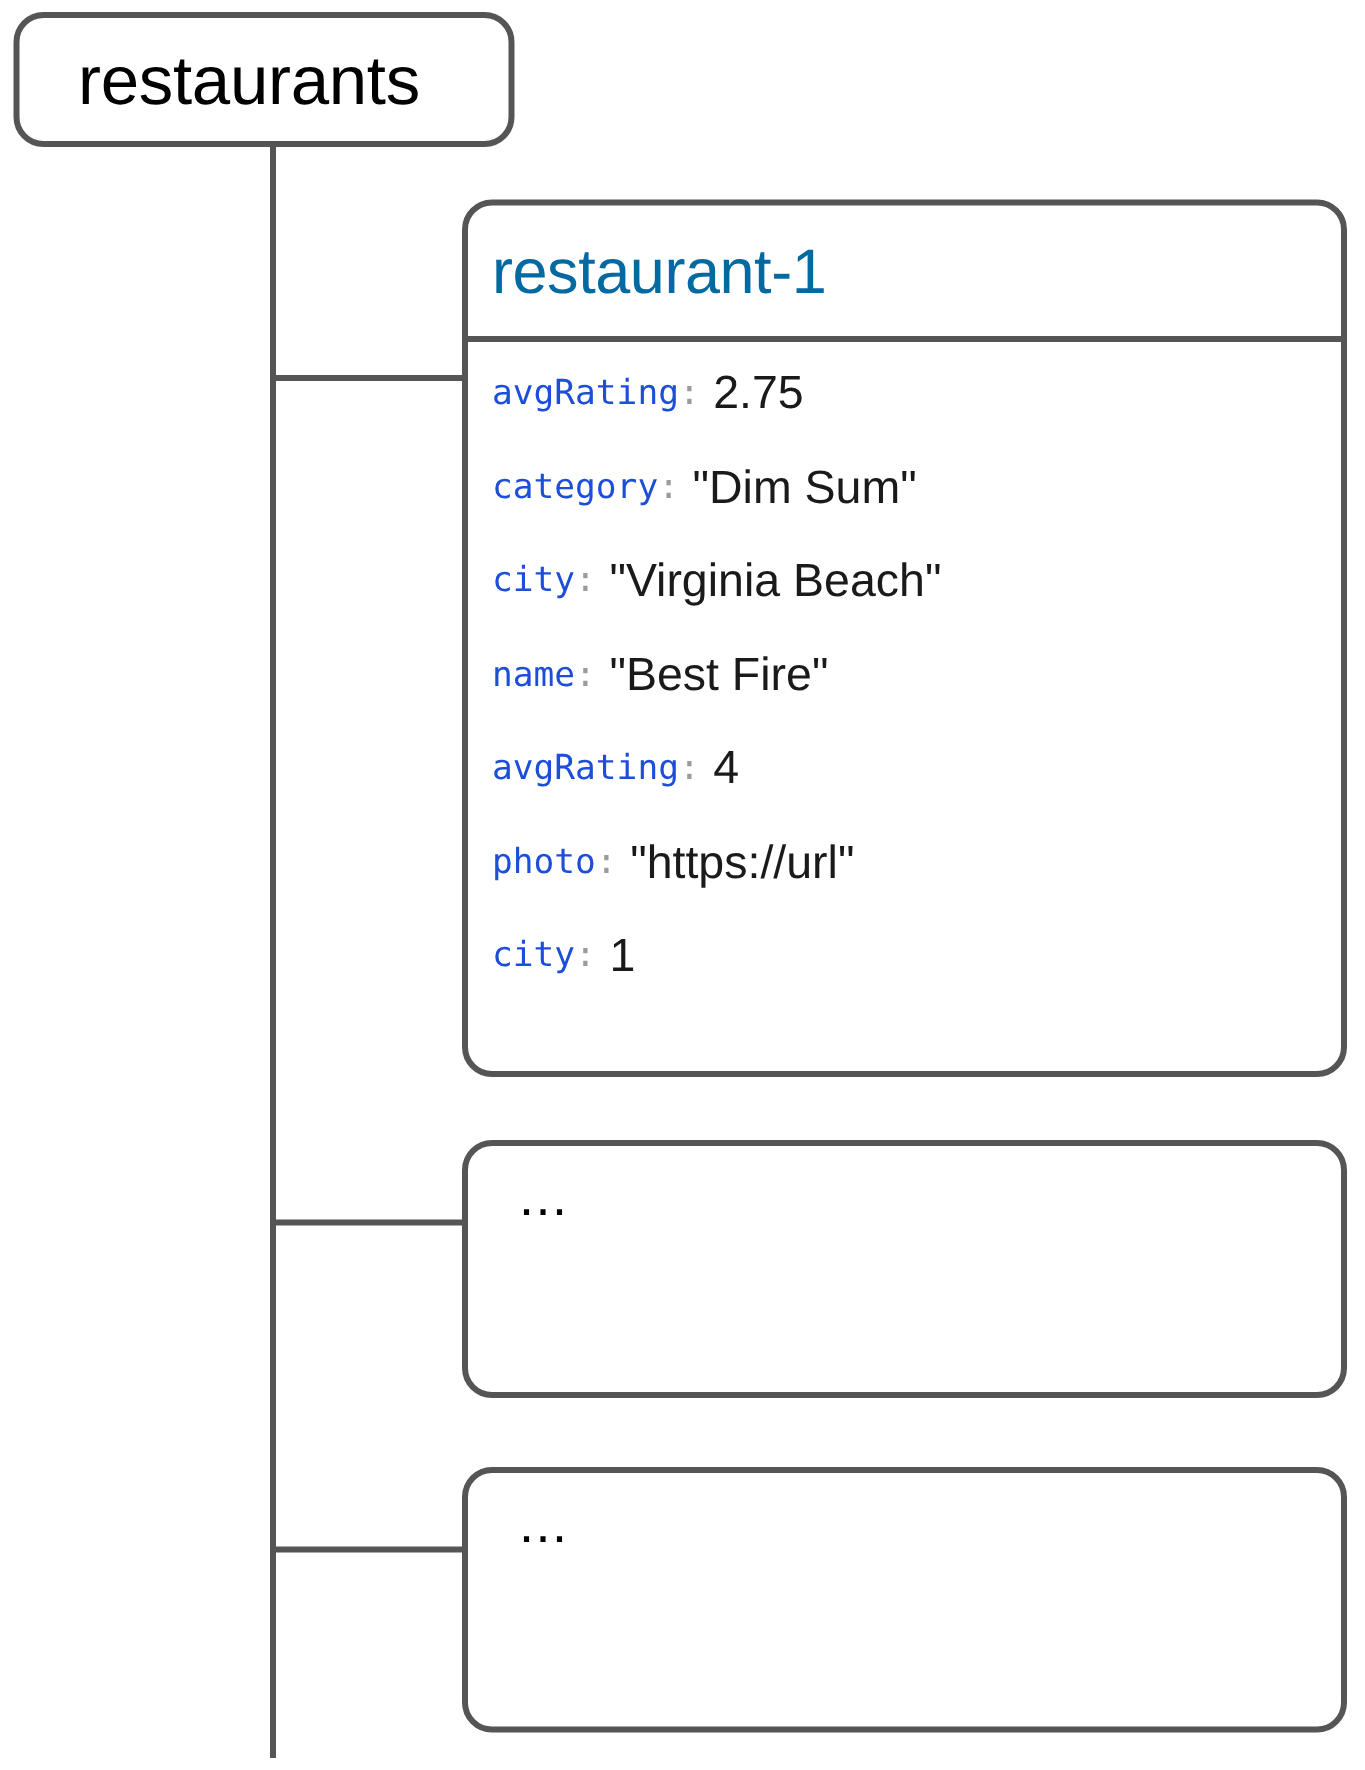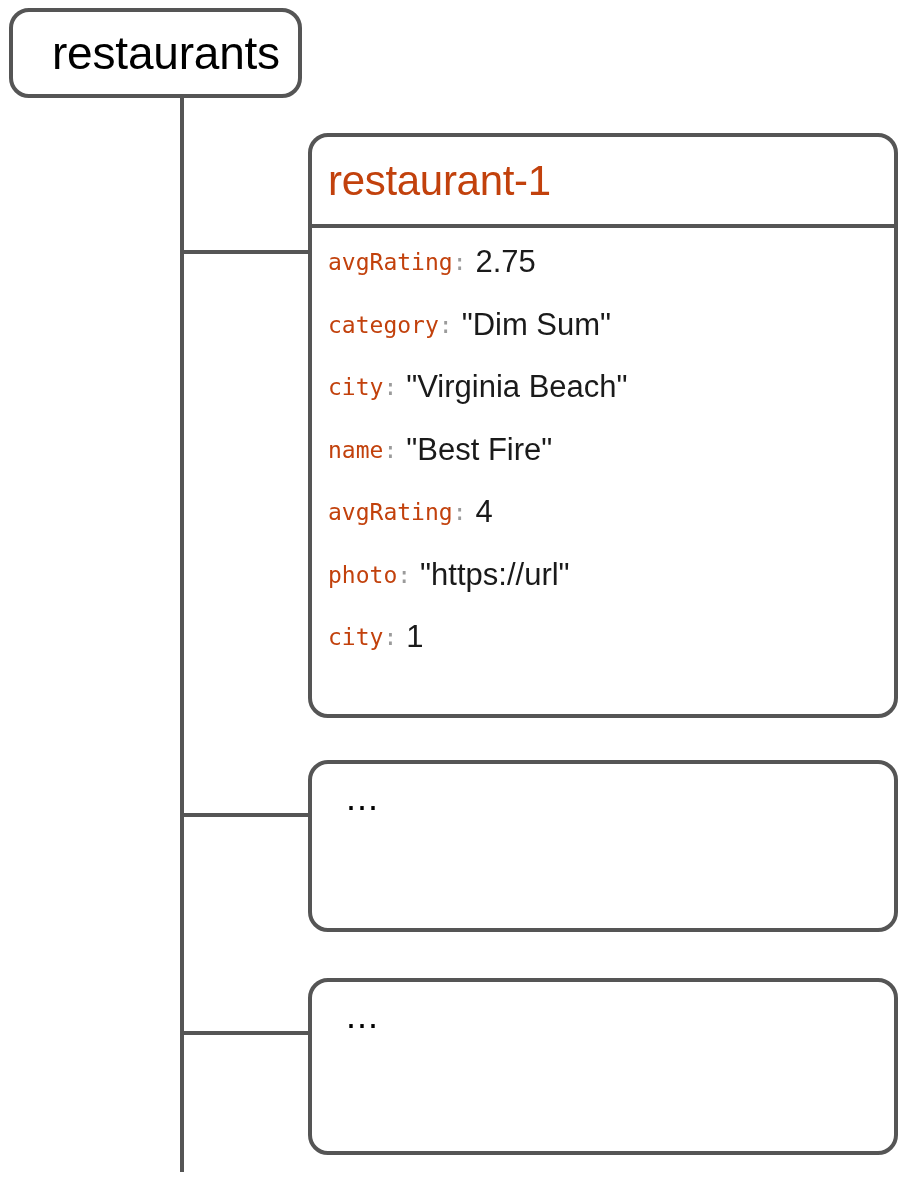--- a/index.html
+++ b/index.html
@@ -32,21 +32,21 @@
     width: 910px;
     height: 1180px;
     z-index: 1;
   }
 
   
   .root-node {
     position: absolute;
     left: 9px;
     top: 8px;
-    width: 293px;
+    width: 334px;
     height: 90px;
     box-sizing: border-box;
     border: 4px solid #555555;
     border-radius: 20px;
     background: #ffffff;
     z-index: 2;
     display: flex;
     align-items: center;
   }
   .root-label {
@@ -80,42 +80,42 @@
     display: flex;
     align-items: center;
   }
   .card-1 .doc-title-row { height: 91px; }
   .card-2 .doc-title-row { height: 91px; }
   .card-3 .doc-title-row { height: 91px; }
 
   .doc-title {
     font-size: 42px;
     line-height: 1;
-    color: #c2410c;
+    color: #0369a1;
     padding-left: 16px;
     letter-spacing: -0.3px;
     white-space: nowrap;
   }
 
   .doc-body {
     padding-left: 16px;
     padding-top: 21px;
   }
 
   .field-row {
     height: 62.5px;
     display: flex;
     align-items: flex-start;
     white-space: nowrap;
   }
   .field-key {
     font-family: "DejaVu Sans Mono", monospace;
     font-size: 23px;
     line-height: 26px;
-    color: #c2410c;
+    color: #1d4ed8;
   }
   .field-colon {
     font-family: "DejaVu Sans Mono", monospace;
     font-size: 23px;
     line-height: 26px;
     color: #9b9b9b;
   }
   .field-val {
     font-size: 31px;
     line-height: 26px;

